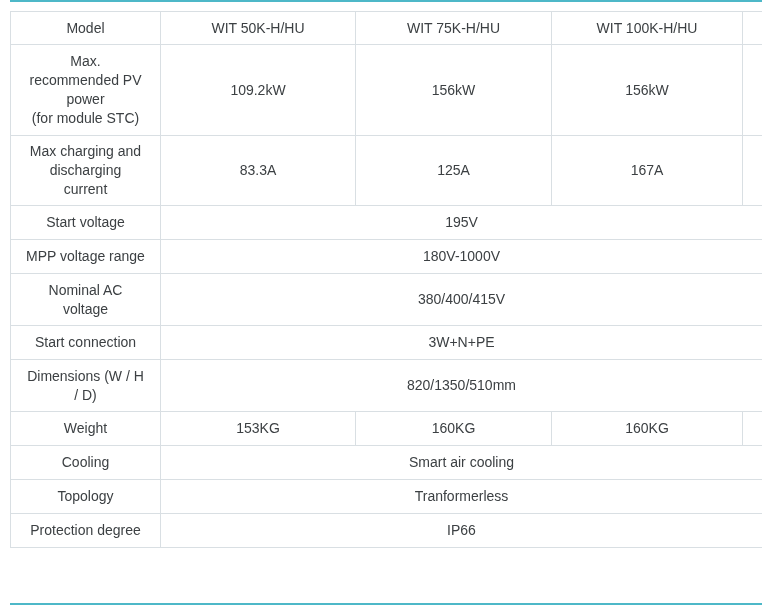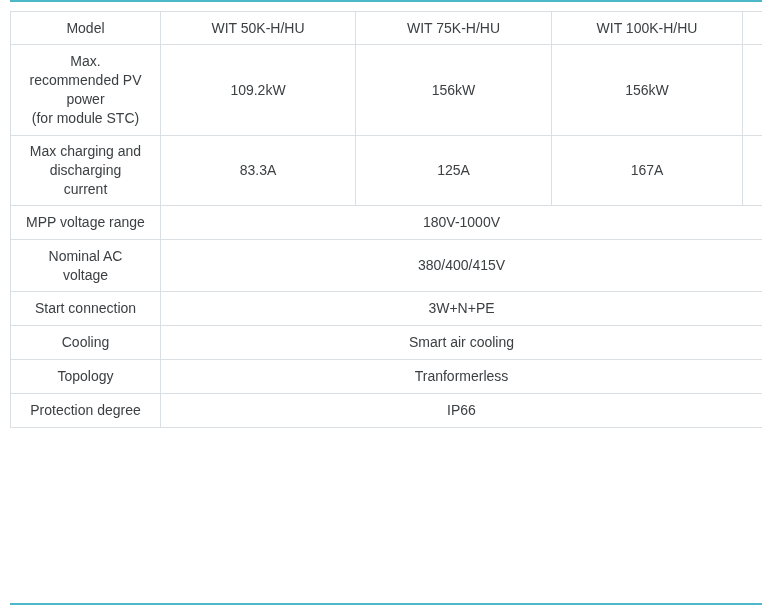--- a/index.html
+++ b/index.html
@@ -127,41 +127,59 @@
             <span>Max charging and</span><br>
             <span>discharging</span><br>
             <span>current</span>
           </td>
           <td>83.3A</td>
           <td>125A</td>
           <td class="noright">167A</td>
           <td class="spacer-cell"></td>
         </tr>
 
+        <tr class="std">
+          <td class="rowlabel">Start voltage</td>
+          <td colspan="4" class="noright">195V</td>
+        </tr>
 
         <tr class="std">
           <td class="rowlabel">MPP voltage range</td>
           <td colspan="4" class="noright">180V-1000V</td>
         </tr>
 
         <tr class="two-line">
           <td class="rowlabel">
             <span>Nominal AC</span><br>
             <span>voltage</span>
           </td>
           <td colspan="4" class="noright">380/400/415V</td>
         </tr>
 
 
         <tr class="std">
           <td class="rowlabel">Start connection</td>
           <td colspan="4" class="noright">3W+N+PE</td>
         </tr>
 
+        <tr class="two-line">
+          <td class="rowlabel">
+            <span>Dimensions (W / H</span><br>
+            <span>/ D)</span>
+          </td>
+          <td colspan="4" class="noright">820/1350/510mm</td>
+        </tr>
 
+        <tr class="std">
+          <td class="rowlabel">Weight</td>
+          <td>153KG</td>
+          <td>160KG</td>
+          <td class="noright">160KG</td>
+          <td class="spacer-cell"></td>
+        </tr>
 
         <tr class="std">
           <td class="rowlabel">Cooling</td>
           <td colspan="4" class="noright">Smart air cooling</td>
         </tr>
 
         <tr class="std">
           <td class="rowlabel">Topology</td>
           <td colspan="4" class="noright">Tranformerless</td>
         </tr>

